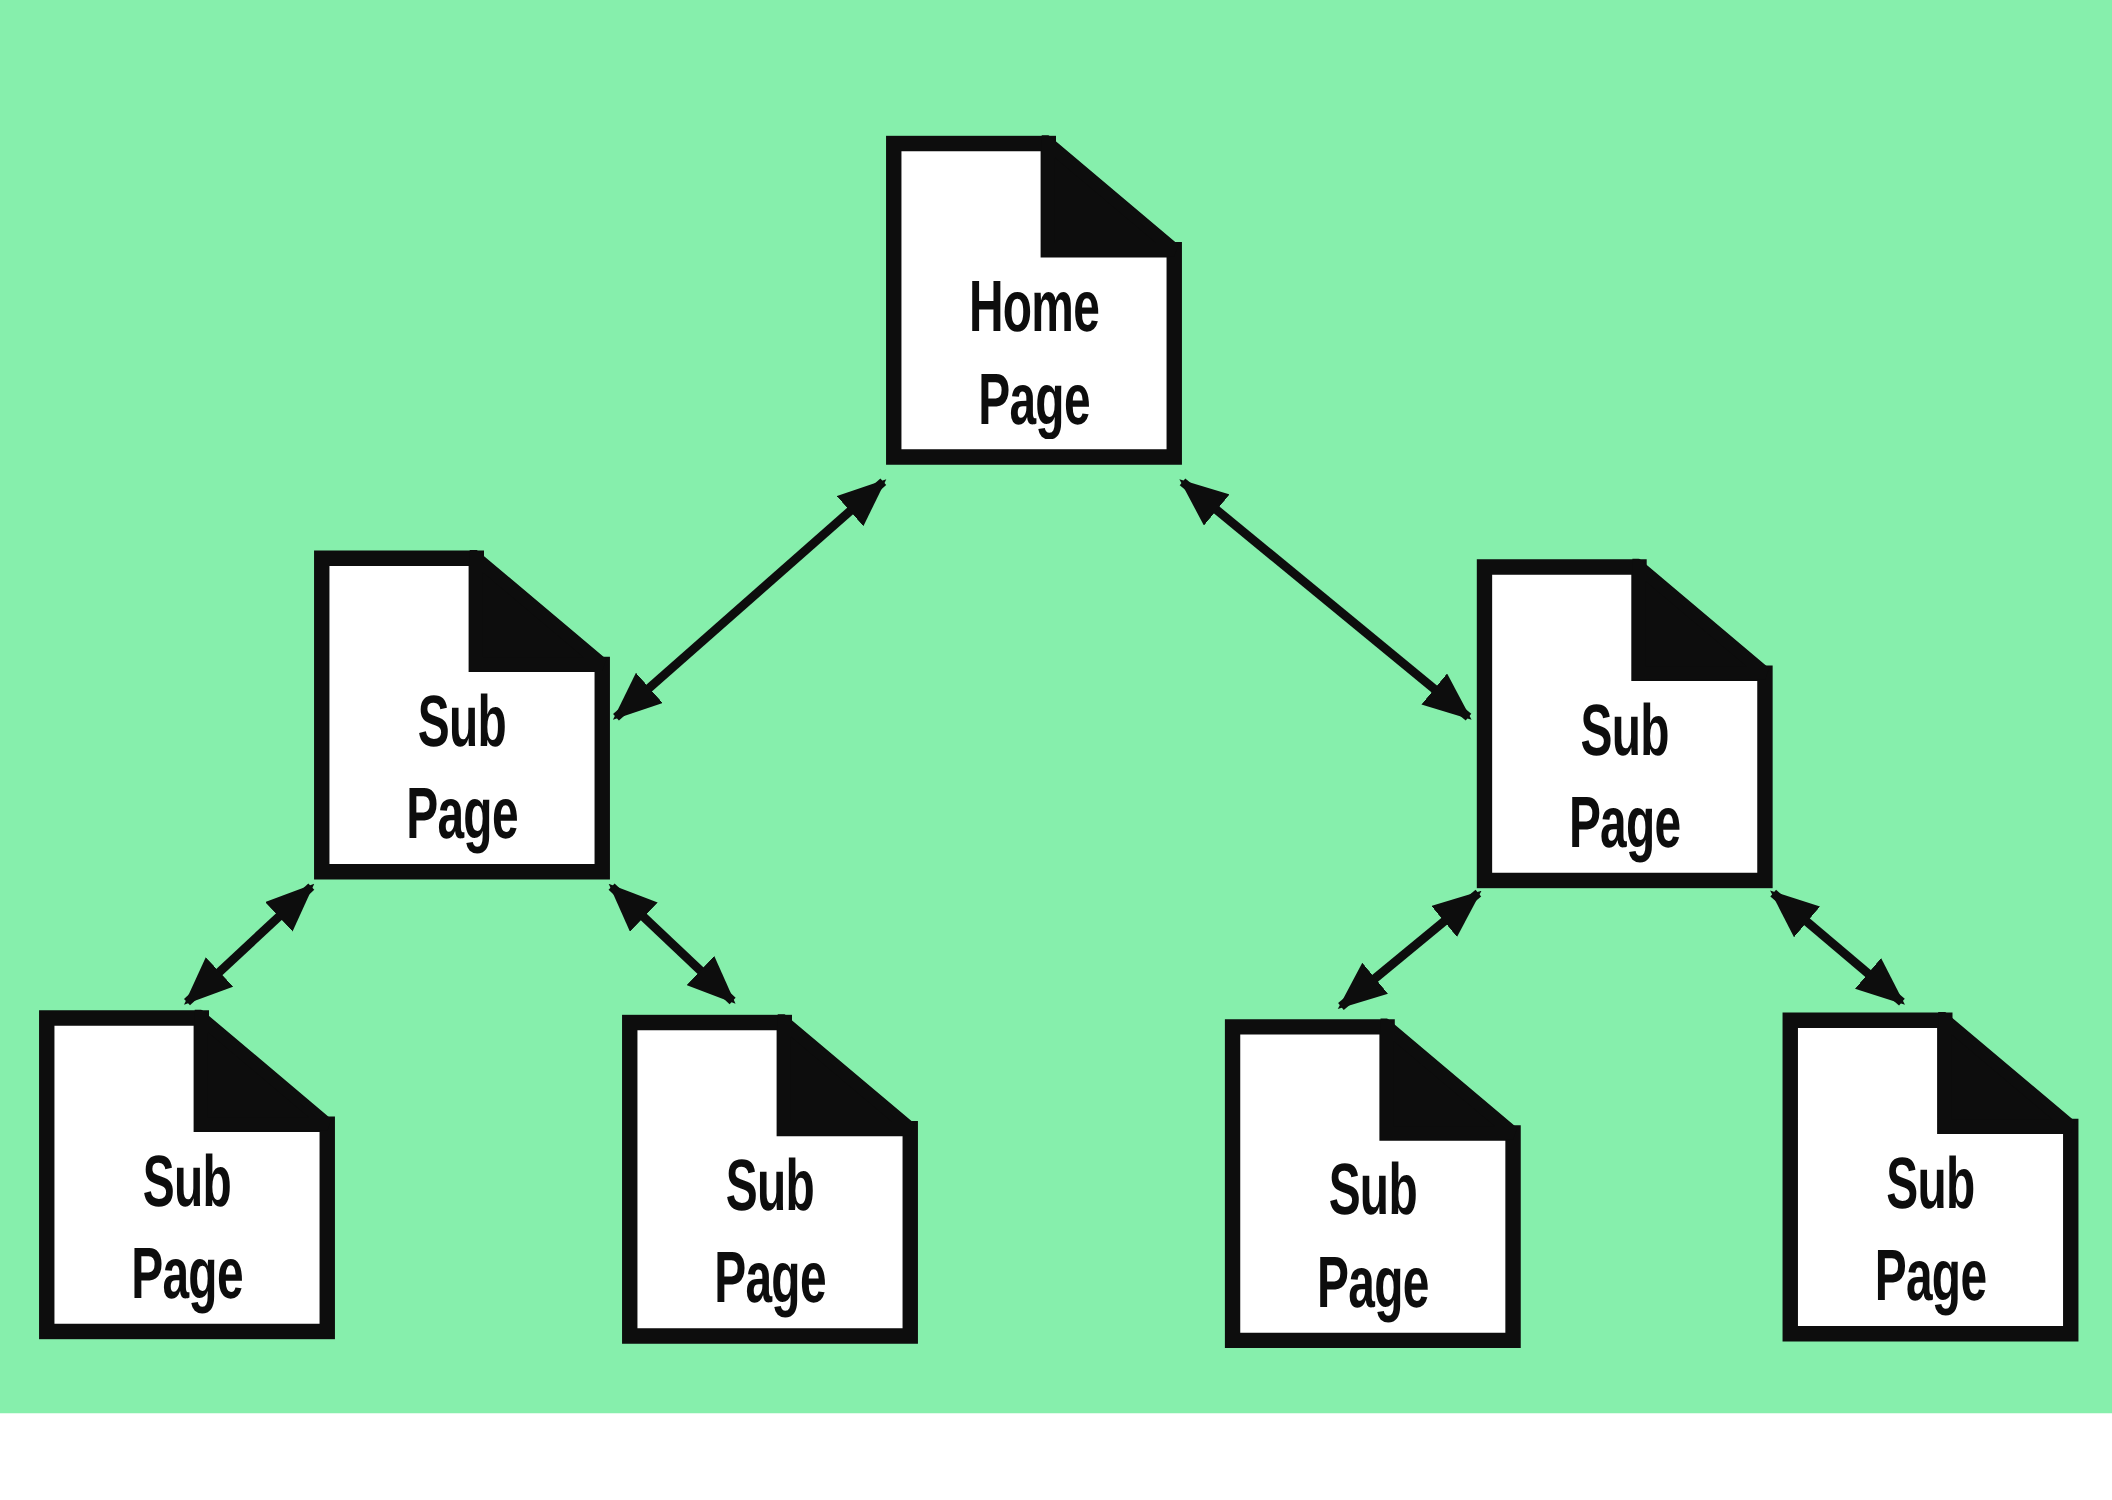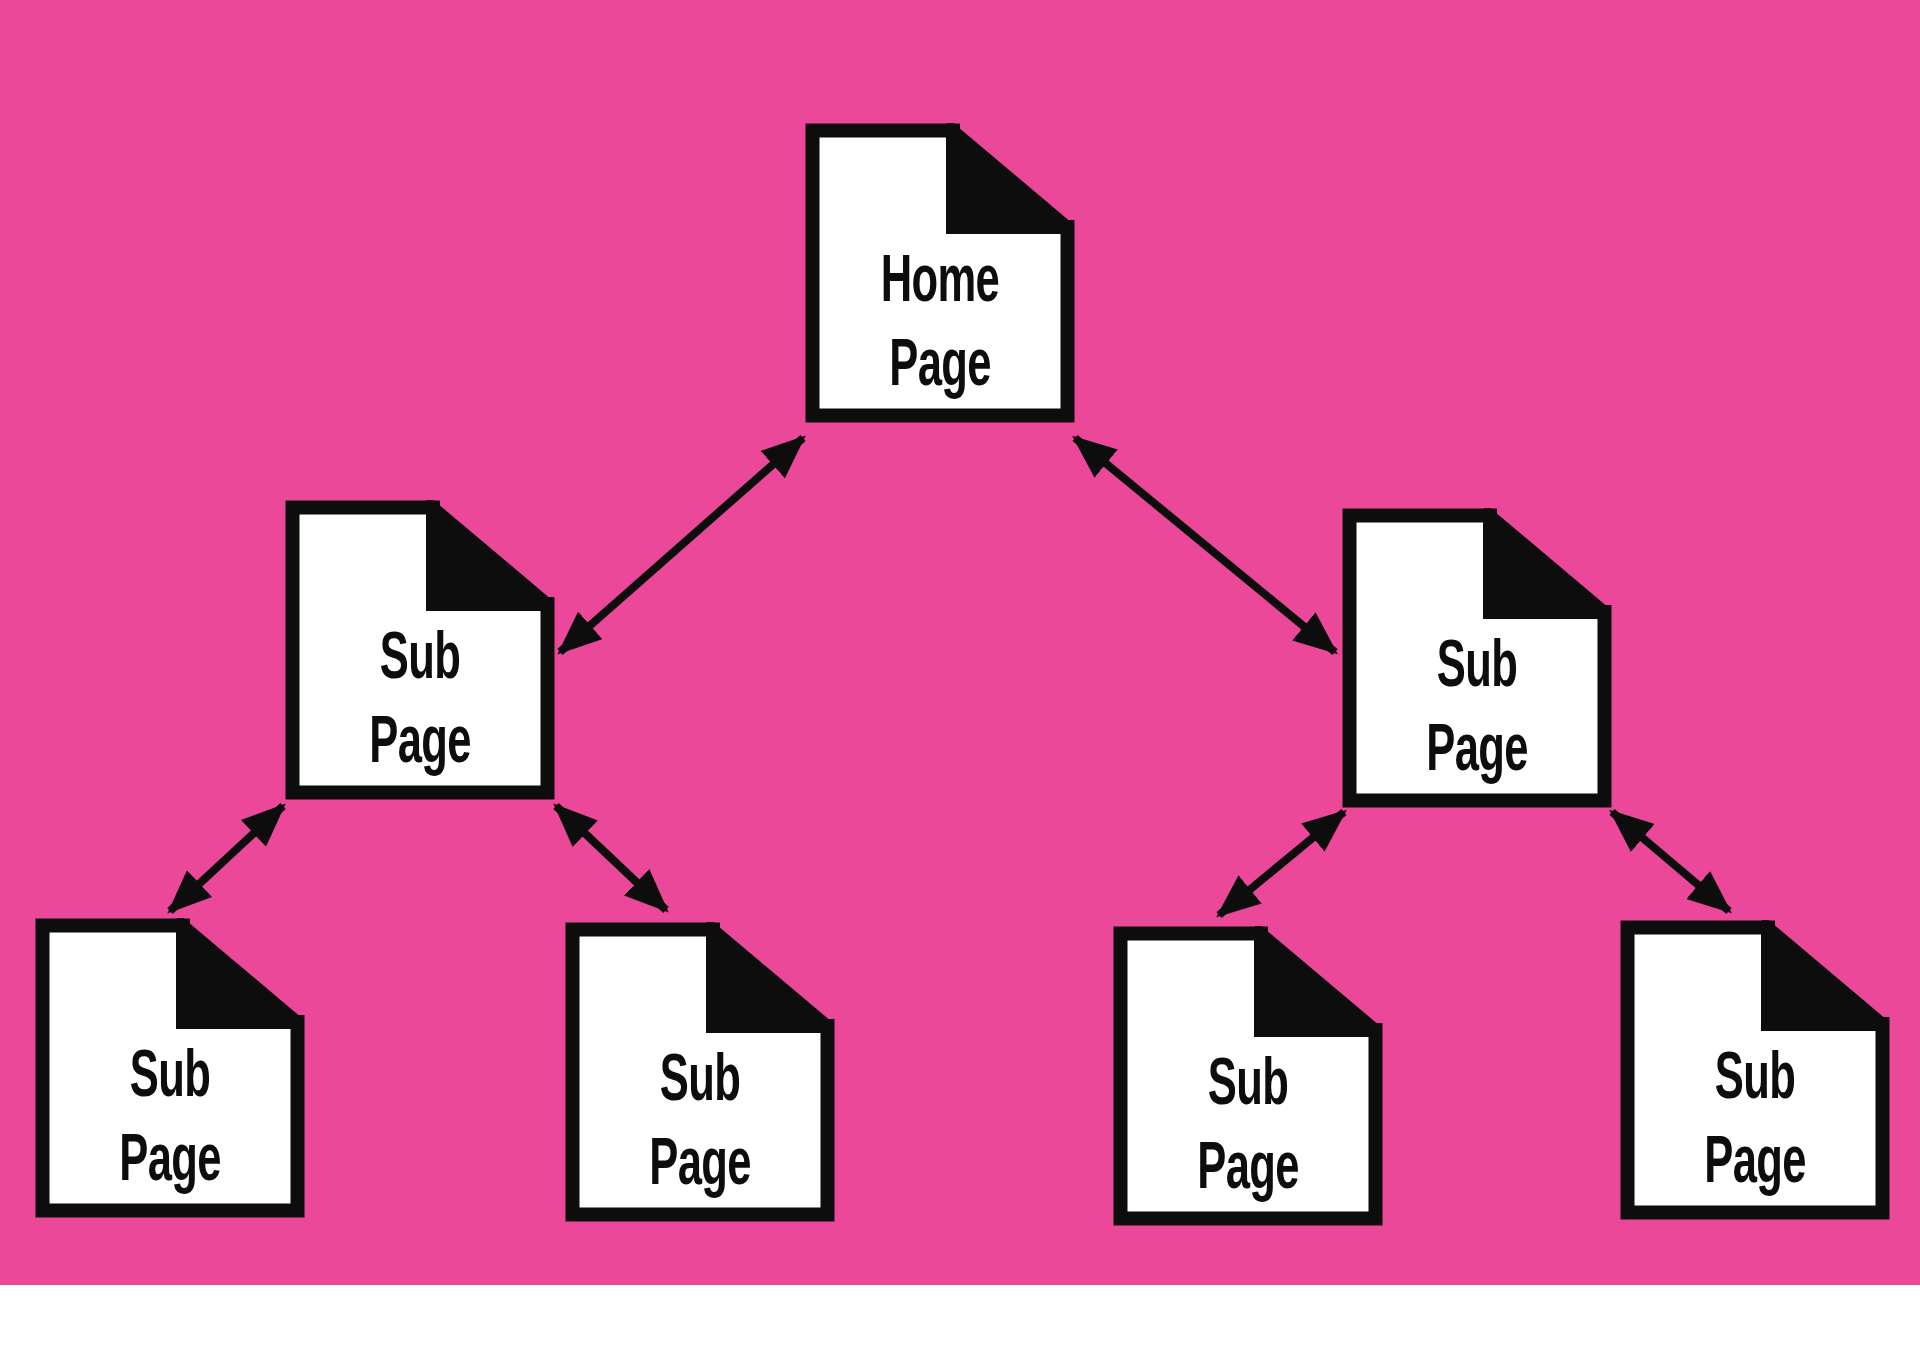--- a/index.html
+++ b/index.html
@@ -4,21 +4,21 @@
 <style>
   html, body {
     margin: 0;
     padding: 0;
     background: #ffffff;
   }
   #canvas {
     position: relative;
     width: 1920px;
     height: 1285px;
-    background: #ec4899;
+    background: #86efac;
     overflow: hidden;
     font-family: "Liberation Sans", sans-serif;
   }
   #edge-layer {
     position: absolute;
     left: 0; top: 0;
     width: 1920px;
     height: 1364px;
     pointer-events: none;
   }

